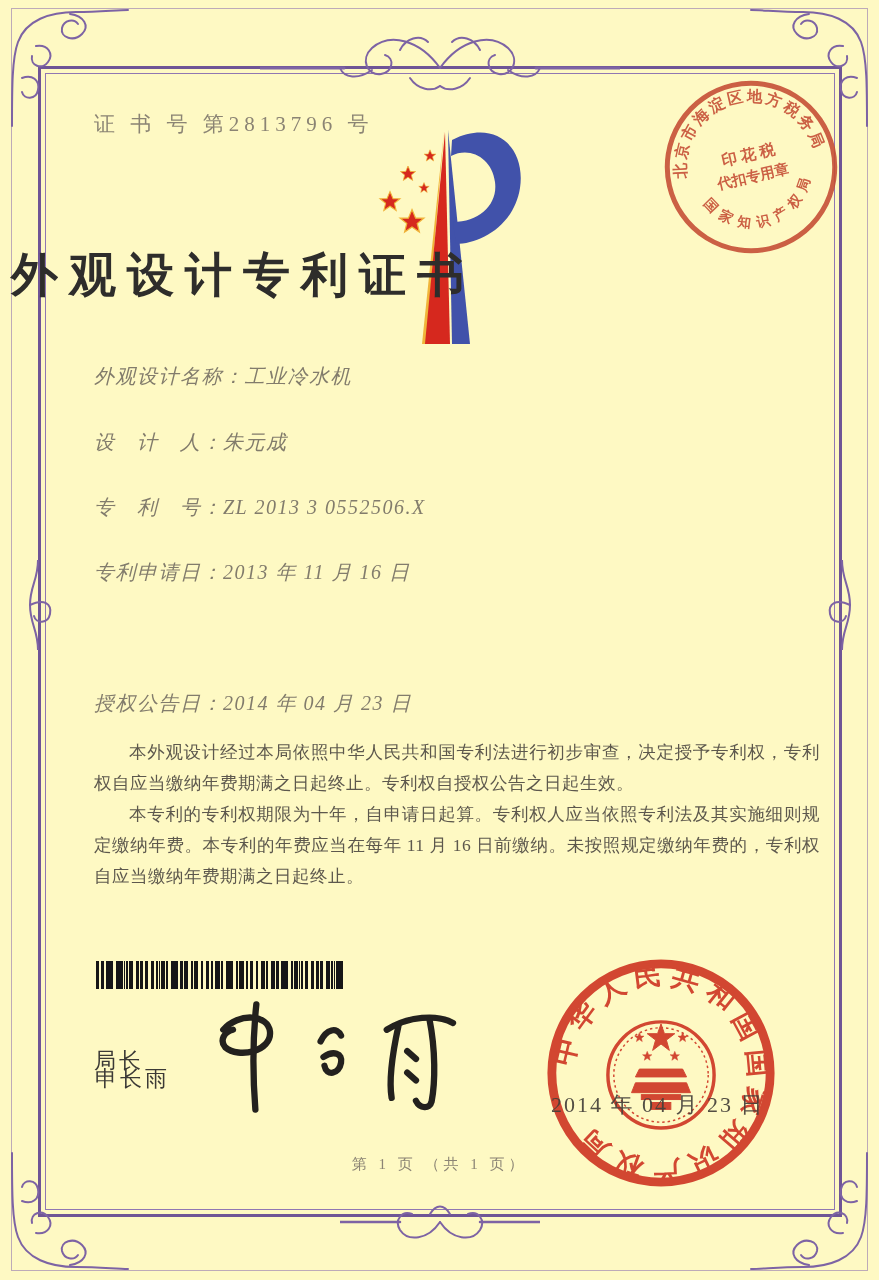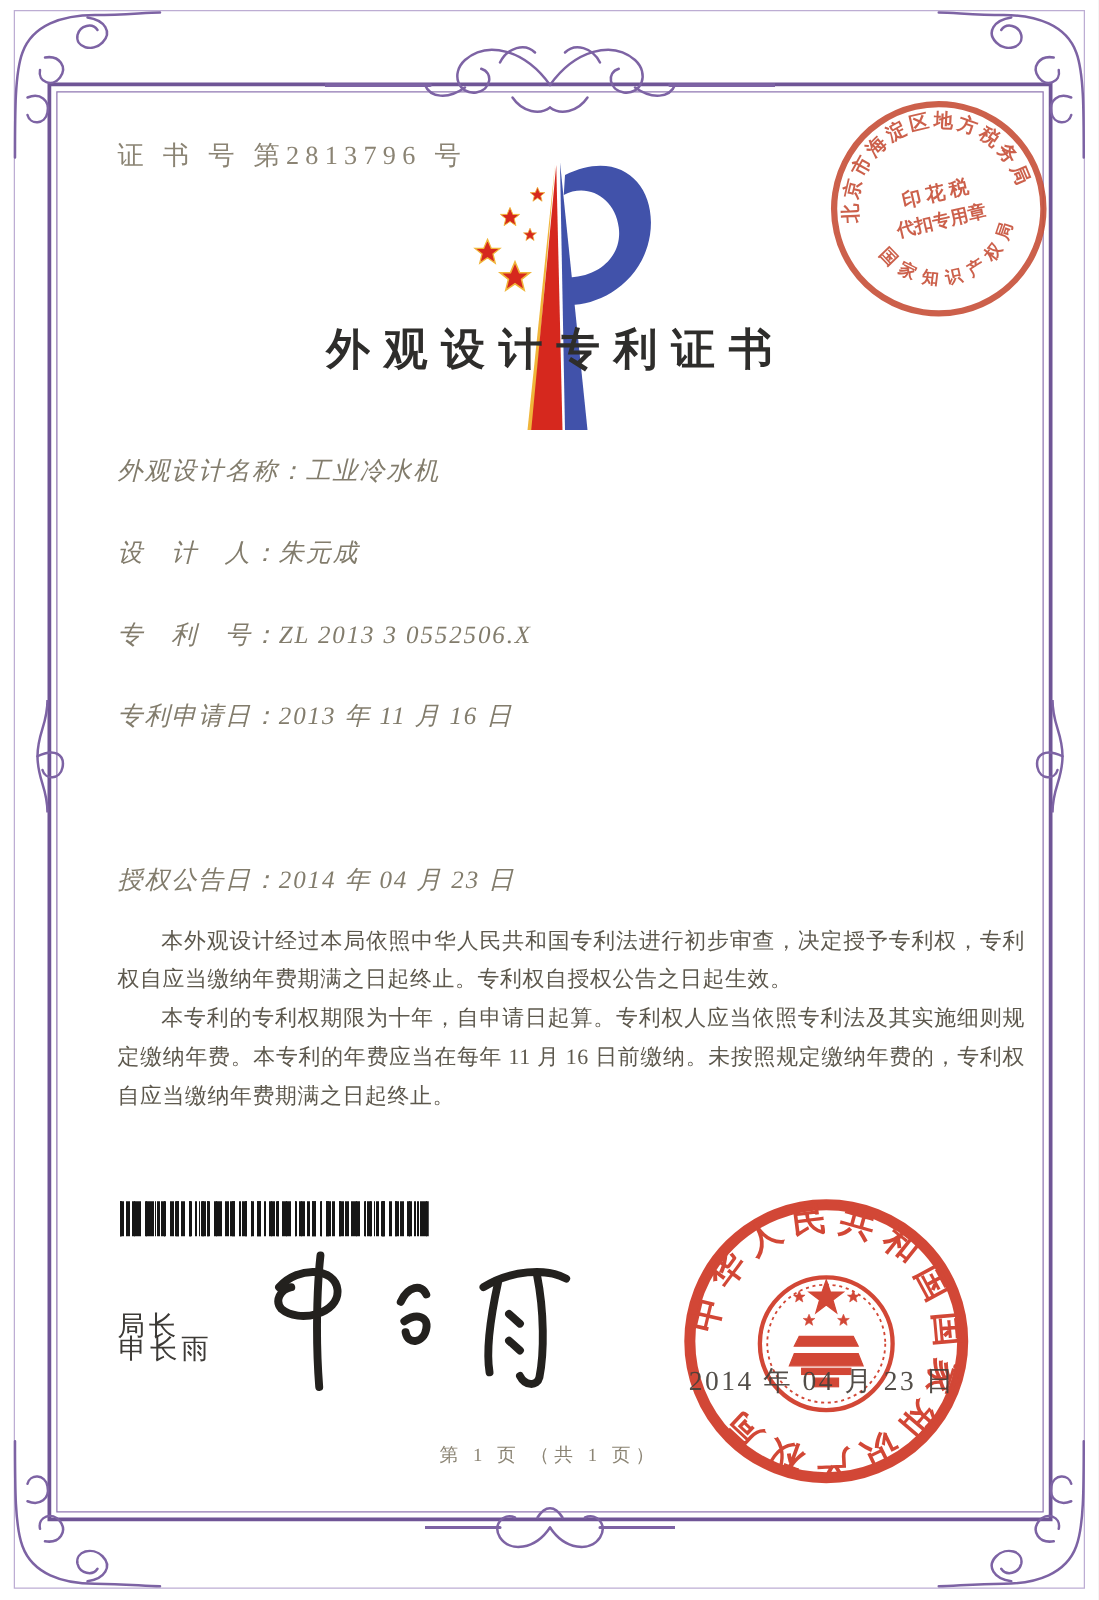--- a/index.html
+++ b/index.html
@@ -1,18 +1,18 @@
 <!DOCTYPE html>
 <html><head>
 <meta charset="utf-8">
 <style>
   html,body{margin:0;padding:0;background:#e8e8e8;}
   .page{
     position:relative;width:879px;height:1280px;margin:0 auto;
-    background:#ffffff;overflow:hidden;
+    background:#fef9c3;overflow:hidden;
     font-family:"Liberation Serif","DejaVu Serif",serif;
   }
   
   .outer-line{
     position:absolute;left:11px;top:8px;right:11px;bottom:9px;
     border:1px solid rgba(135,106,175,.55);pointer-events:none;
   }
   .frame{
     position:absolute;left:38px;top:66px;right:37px;bottom:63px;
     border:3px solid #6f5596;pointer-events:none;
@@ -22,22 +22,22 @@
     border:1px solid #9077b2;
   }
   .orn{position:absolute;pointer-events:none;color:#7d63a4;}
   
   .cert-no{
     position:absolute;left:94px;top:110px;
     font-size:21px;letter-spacing:5px;color:#8b8474;
   }
   .logo{position:absolute;left:356px;top:126px;width:170px;height:226px;}
   .title{
-    position:absolute;left:0;top:256px;width:100%;
-    text-align:center;font-size:35px;font-weight:600;color:#2e2d2b;
+    position:absolute;left:0;top:244px;width:100%;
+    font-size:47px;font-weight:600;color:#2e2d2b;
     letter-spacing:11px;text-indent:11px;
   }
   .field-row{
     position:absolute;left:94px;
     font-size:20px;color:#827c6c;letter-spacing:1.5px;white-space:nowrap;font-style:italic;
   }
   .paragraphs{
     position:absolute;left:94px;top:737px;width:726px;
     font-size:17.5px;line-height:31px;color:#5d584d;text-align:justify;
     letter-spacing:.5px;

